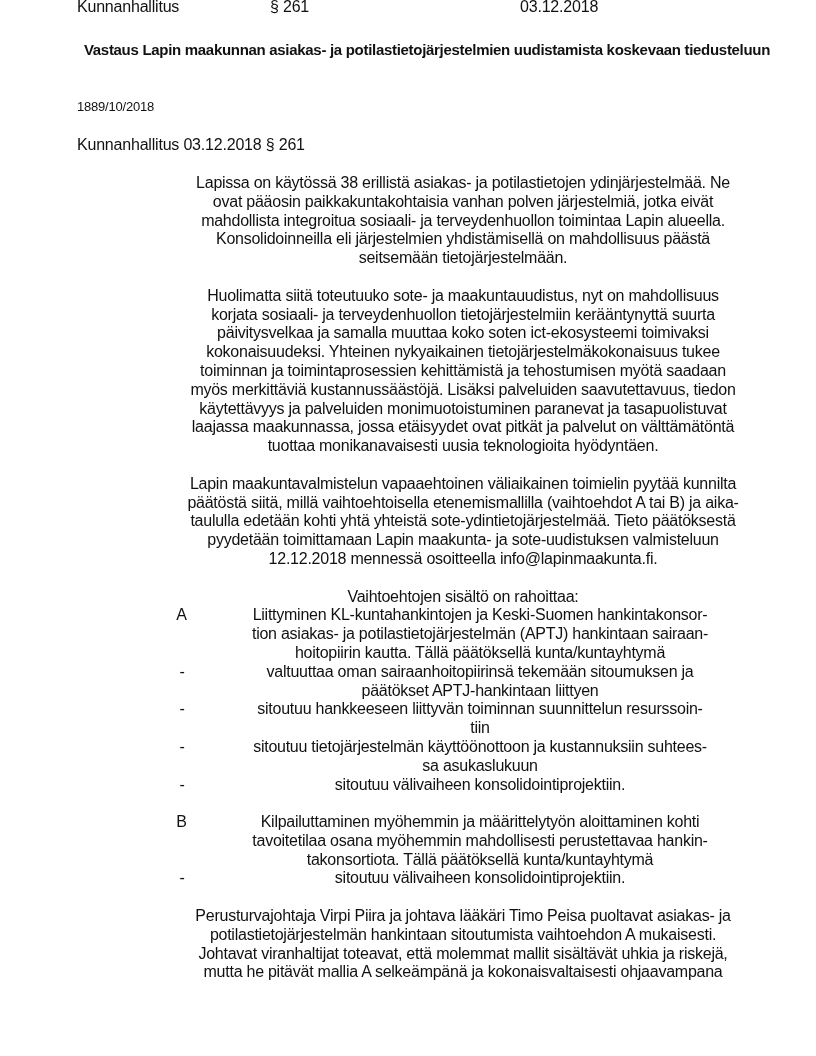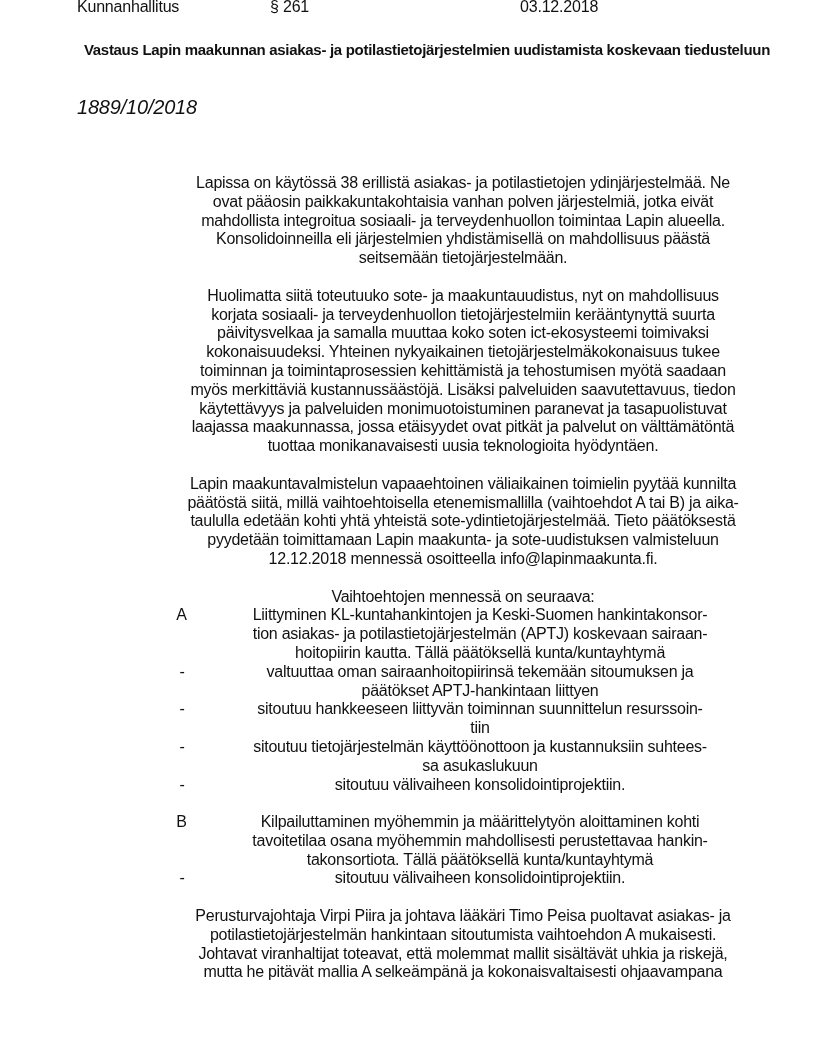--- a/index.html
+++ b/index.html
@@ -41,24 +41,23 @@
       font-size: 15px;
       line-height: 22px;
       font-weight: bold;
       letter-spacing: -0.3px;
       margin: 0;
     }
     .docnum {
       position: absolute;
       left: 77px;
       top: 97px;
-      font-size: 20px;
+      font-size: 13px;
       line-height: 20px;
       letter-spacing: -0.2px;
-      font-style: italic;
     }
     .meeting {
       position: absolute;
       left: 77px;
       top: 135px;
       font-size: 16px;
       line-height: 20px;
       letter-spacing: -0.2px;
     }
     .body {
@@ -102,20 +101,21 @@
 
 <div class="page">
 
   <div class="hdr hdr-org">Kunnanhallitus</div>
   <div class="hdr hdr-sec">§ 261</div>
   <div class="hdr hdr-date">03.12.2018</div>
 
   <h1 class="title">Vastaus Lapin maakunnan asiakas- ja potilastietojärjestelmien uudistamista koskevaan tiedusteluun</h1>
 
   <div class="docnum">1889/10/2018</div>
+  <div class="meeting">Kunnanhallitus 03.12.2018 § 261</div>
 
   <div class="body">
     <p class="para">Lapissa on käytössä 38 erillistä asiakas- ja potilastietojen ydinjärjestelmää. Ne
 ovat pääosin paikkakuntakohtaisia vanhan polven järjestelmiä, jotka eivät
 mahdollista integroitua sosiaali- ja terveydenhuollon toimintaa Lapin alueella.
 Konsolidoinneilla eli järjestelmien yhdistämisellä on mahdollisuus päästä
 seitsemään tietojärjestelmään.</p>
     <p class="para">Huolimatta siitä toteutuuko sote- ja maakuntauudistus, nyt on mahdollisuus
 korjata sosiaali- ja terveydenhuollon tietojärjestelmiin kerääntynyttä suurta
 päivitysvelkaa ja samalla muuttaa koko soten ict-ekosysteemi toimivaksi
@@ -125,26 +125,26 @@
 käytettävyys ja palveluiden monimuotoistuminen paranevat ja tasapuolistuvat
 laajassa maakunnassa, jossa etäisyydet ovat pitkät ja palvelut on välttämätöntä
 tuottaa monikanavaisesti uusia teknologioita hyödyntäen.</p>
     <p class="para">Lapin maakuntavalmistelun vapaaehtoinen väliaikainen toimielin pyytää  kunnilta
 päätöstä siitä, millä vaihtoehtoisella etenemismallilla (vaihtoehdot A tai B) ja aika-
 taululla edetään kohti yhtä yhteistä sote-ydintietojärjestelmää. Tieto päätöksestä
 pyydetään toimittamaan Lapin maakunta- ja sote-uudistuksen valmisteluun
 12.12.2018 mennessä osoitteella info@lapinmaakunta.fi.</p>
 
     <div class="block">
-      <p class="intro-line">Vaihtoehtojen mennessä on seuraava:</p>
+      <p class="intro-line">Vaihtoehtojen sisältö on rahoittaa:</p>
 
       <div class="opt">
         <span class="mark">A</span>
         <span class="txt">Liittyminen KL-kuntahankintojen ja Keski-Suomen hankintakonsor-
-tion asiakas- ja potilastietojärjestelmän (APTJ) koskevaan sairaan-
+tion asiakas- ja potilastietojärjestelmän (APTJ) hankintaan sairaan-
 hoitopiirin kautta. Tällä päätöksellä kunta/kuntayhtymä</span>
       </div>
       <div class="opt">
         <span class="dash">-</span>
         <span class="txt">valtuuttaa oman sairaanhoitopiirinsä tekemään sitoumuksen ja
 päätökset APTJ-hankintaan liittyen</span>
       </div>
       <div class="opt">
         <span class="dash">-</span>
         <span class="txt">sitoutuu hankkeeseen liittyvän toiminnan suunnittelun resurssoin-

